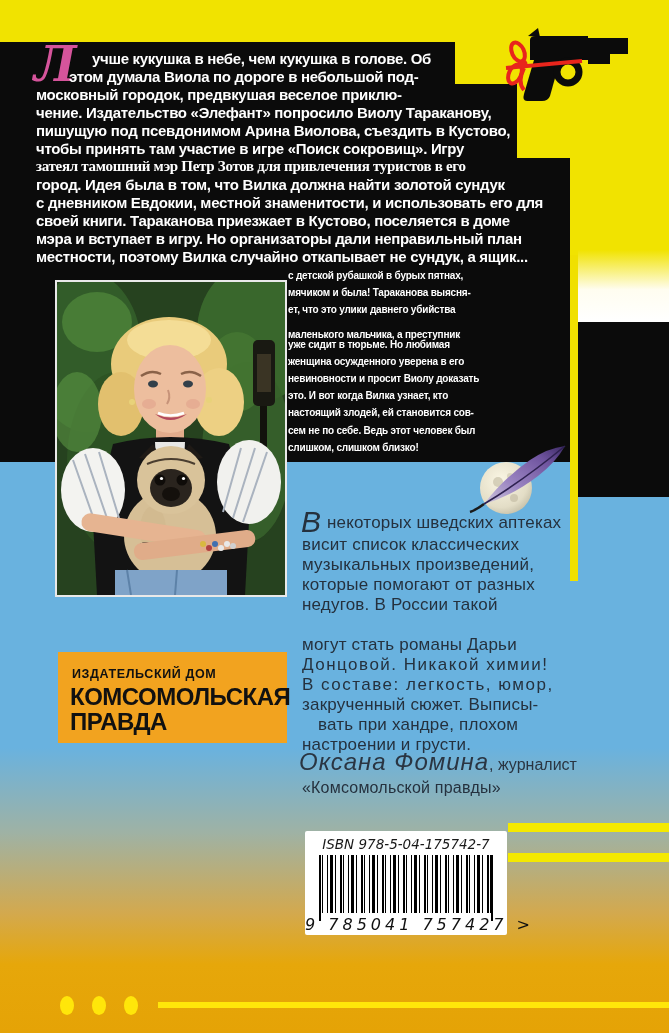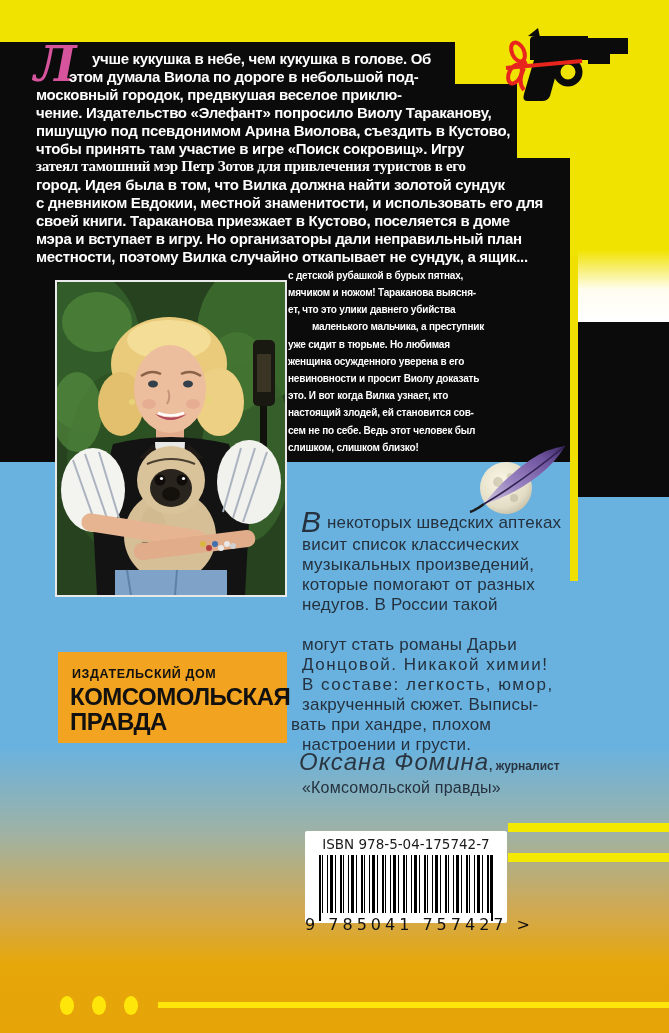--- a/index.html
+++ b/index.html
@@ -14,41 +14,41 @@
   .ann2{font-size:10px;letter-spacing:-0.2px;}
   .dropcap-l{position:absolute;left:34px;top:42px;font-family:"DejaVu Serif",serif;
        font-style:italic;font-size:48px;line-height:44px;color:#d5549b;font-weight:bold;}
   
   .rev{position:absolute;color:#25313e;font-size:17px;line-height:20px;white-space:nowrap;
        letter-spacing:0.2px;}
   .dropcap-v{position:absolute;left:301px;top:505px;font-style:italic;font-size:30px;
        color:#25313e;font-family:"Liberation Sans",sans-serif;}
   .author{position:absolute;left:299px;top:748px;color:#2a3542;font-style:italic;
        font-size:24px;letter-spacing:1px;white-space:nowrap;}
-  .author small{font-style:normal;font-size:12px;letter-spacing:0;font-weight:bold;}
+  .author small{font-style:normal;font-size:16px;letter-spacing:0;}
   
   #lower{position:absolute;left:0;top:462px;width:669px;height:571px;
      background:linear-gradient(180deg,#69b2df 0%,#69b2df 50%,#9fb2a4 65%,#d3a94e 79%,
        #e6a70a 88%,#e5a306 100%);}
   
   #rcol-white{position:absolute;left:578px;top:250px;width:91px;height:72px;
      background:linear-gradient(180deg,#f1e300 0%,#fffdf0 55%,#ffffff 100%);}
   #rcol-black{position:absolute;left:578px;top:322px;width:91px;height:175px;background:#0b0b0b;}
   #ystripe{position:absolute;left:570px;top:255px;width:8px;height:326px;background:#f0e000;}
   
   #photo{position:absolute;left:55px;top:280px;width:228px;height:313px;
      border:2px solid #e9e9e9;box-sizing:content-box;background:#26421f;}
   
   #pub{position:absolute;left:58px;top:652px;width:229px;height:91px;background:#f2a31f;color:#111;}
   #pub .small{position:absolute;left:14px;top:15px;font-size:12.5px;font-weight:bold;letter-spacing:0.6px;}
   #pub .big1{position:absolute;left:12px;top:31px;font-size:24px;font-weight:bold;letter-spacing:-0.5px;}
   #pub .big2{position:absolute;left:12px;top:56px;font-size:24px;font-weight:bold;letter-spacing:-0.5px;}
   
-  #barcode{position:absolute;left:305px;top:831px;width:202px;height:92px;background:#fff;
-     border-radius:2px;}
+  #barcode{position:absolute;left:305px;top:831px;width:202px;height:104px;background:#fff;
+     border-radius:2px;font-style:italic;}
   #barcode .isbn{position:absolute;left:0;top:5px;width:100%;text-align:center;
      font-size:13.5px;color:#1a1a1a;font-family:"DejaVu Sans",sans-serif;}
   #bars{position:absolute;left:14px;top:24px;width:174px;height:58px;
      background:
       repeating-linear-gradient(90deg,#000 0 2px,#fff 2px 3px,#000 3px 4px,#fff 4px 8px,
         #000 8px 9px,#fff 9px 11px,#000 11px 14px,#fff 14px 16px,#000 16px 17px,#fff 17px 21px);}
   #bars:before,#bars:after{content:"";position:absolute;top:0;width:2px;height:66px;background:#000;}
   #bars:before{left:0;} #bars:after{right:0;}
   #barcode .num{position:absolute;left:0;top:84px;width:100%;text-align:center;font-size:16px;
      letter-spacing:4px;color:#111;font-family:"DejaVu Sans",sans-serif;white-space:nowrap;}
@@ -82,23 +82,23 @@
   <div class="ann" style="left:36px;top:122px;">пишущую под псевдонимом Арина Виолова, съездить в Кустово,</div>
   <div class="ann" style="left:36px;top:140px;">чтобы принять там участие в игре «Поиск сокровищ». Игру</div>
   <div class="ann" style="left:36px;top:158px;font-family:Liberation Serif, serif;">затеял тамошний мэр Петр Зотов для привлечения туристов в его</div>
   <div class="ann" style="left:36px;top:176px;">город. Идея была в том, что Вилка должна найти золотой сундук</div>
   <div class="ann" style="left:36px;top:194px;">с дневником Евдокии, местной знаменитости, и использовать его для</div>
   <div class="ann" style="left:36px;top:212px;">своей книги. Тараканова приезжает в Кустово, поселяется в доме</div>
   <div class="ann" style="left:36px;top:230px;">мэра и вступает в игру. Но организаторы дали неправильный план</div>
   <div class="ann" style="left:36px;top:248px;">местности, поэтому Вилка случайно откапывает не сундук, а ящик...</div>
 
   <div class="ann ann2" style="left:288px;top:267px;">с детской рубашкой в бурых пятнах,</div>
-  <div class="ann ann2" style="left:288px;top:284px;">мячиком и ножом! Тараканова выясня-</div>
+  <div class="ann ann2" style="left:288px;top:284px;">мячиком и была! Тараканова выясня-</div>
   <div class="ann ann2" style="left:288px;top:301px;">ет, что это улики давнего убийства</div>
-  <div class="ann ann2" style="left:288px;top:318px;margin-left:24px;">маленького мальчика, а преступник</div>
+  <div class="ann ann2" style="left:288px;top:326px;">маленького мальчика, а преступник</div>
   <div class="ann ann2" style="left:288px;top:353px;">женщина осужденного уверена в его</div>
   <div class="ann ann2" style="left:288px;top:336px;">уже сидит в тюрьме. Но любимая</div>
   <div class="ann ann2" style="left:288px;top:370px;">невиновности и просит Виолу доказать</div>
   <div class="ann ann2" style="left:288px;top:404px;">настоящий злодей, ей становится сов-</div>
   <div class="ann ann2" style="left:288px;top:387px;">это. И вот когда Вилка узнает, кто</div>
   <div class="ann ann2" style="left:288px;top:422px;">сем не по себе. Ведь этот человек был</div>
   <div class="ann ann2" style="left:288px;top:439px;">слишком, слишком близко!</div>
 
   <div id="photo">
     <svg width="228" height="313" viewBox="0 0 228 313">
@@ -200,21 +200,21 @@
   <div class="dropcap-v">В</div>
   <div class="rev" style="left:327px;top:513px;">некоторых шведских аптеках</div>
   <div class="rev" style="left:302px;top:535px;">висит список классических</div>
   <div class="rev" style="left:302px;top:555px;">музыкальных произведений,</div>
   <div class="rev" style="left:302px;top:575px;">которые помогают от разных</div>
   <div class="rev" style="left:302px;top:595px;">недугов. В России такой</div>
   <div class="rev" style="left:302px;top:635px;">могут стать романы Дарьи</div>
   <div class="rev" style="left:302px;top:655px;letter-spacing:1.5px;">Донцовой. Никакой химии!</div>
   <div class="rev" style="left:302px;top:675px;letter-spacing:1.5px;">В составе: легкость, юмор,</div>
   <div class="rev" style="left:302px;top:695px;">закрученный сюжет. Выписы-</div>
-  <div class="rev" style="left:291px;top:715px;">вать при хандре, плохом</div>
+  <div class="rev" style="left:318px;top:715px;">вать при хандре, плохом</div>
   <div class="rev" style="left:302px;top:735px;">настроении и грусти.</div>
   <div class="author">
     <span>Оксана Фомина</span><small>, журналист</small>
   </div>
   <div class="rev" style="left:302px;top:778px;font-size:16px;">«Комсомольской правды»</div>
 
   <div id="pub">
     <div class="small">ИЗДАТЕЛЬСКИЙ ДОМ</div>
     <div class="big1">КОМСОМОЛЬСКАЯ</div>
     <div class="big2">ПРАВДА</div>

